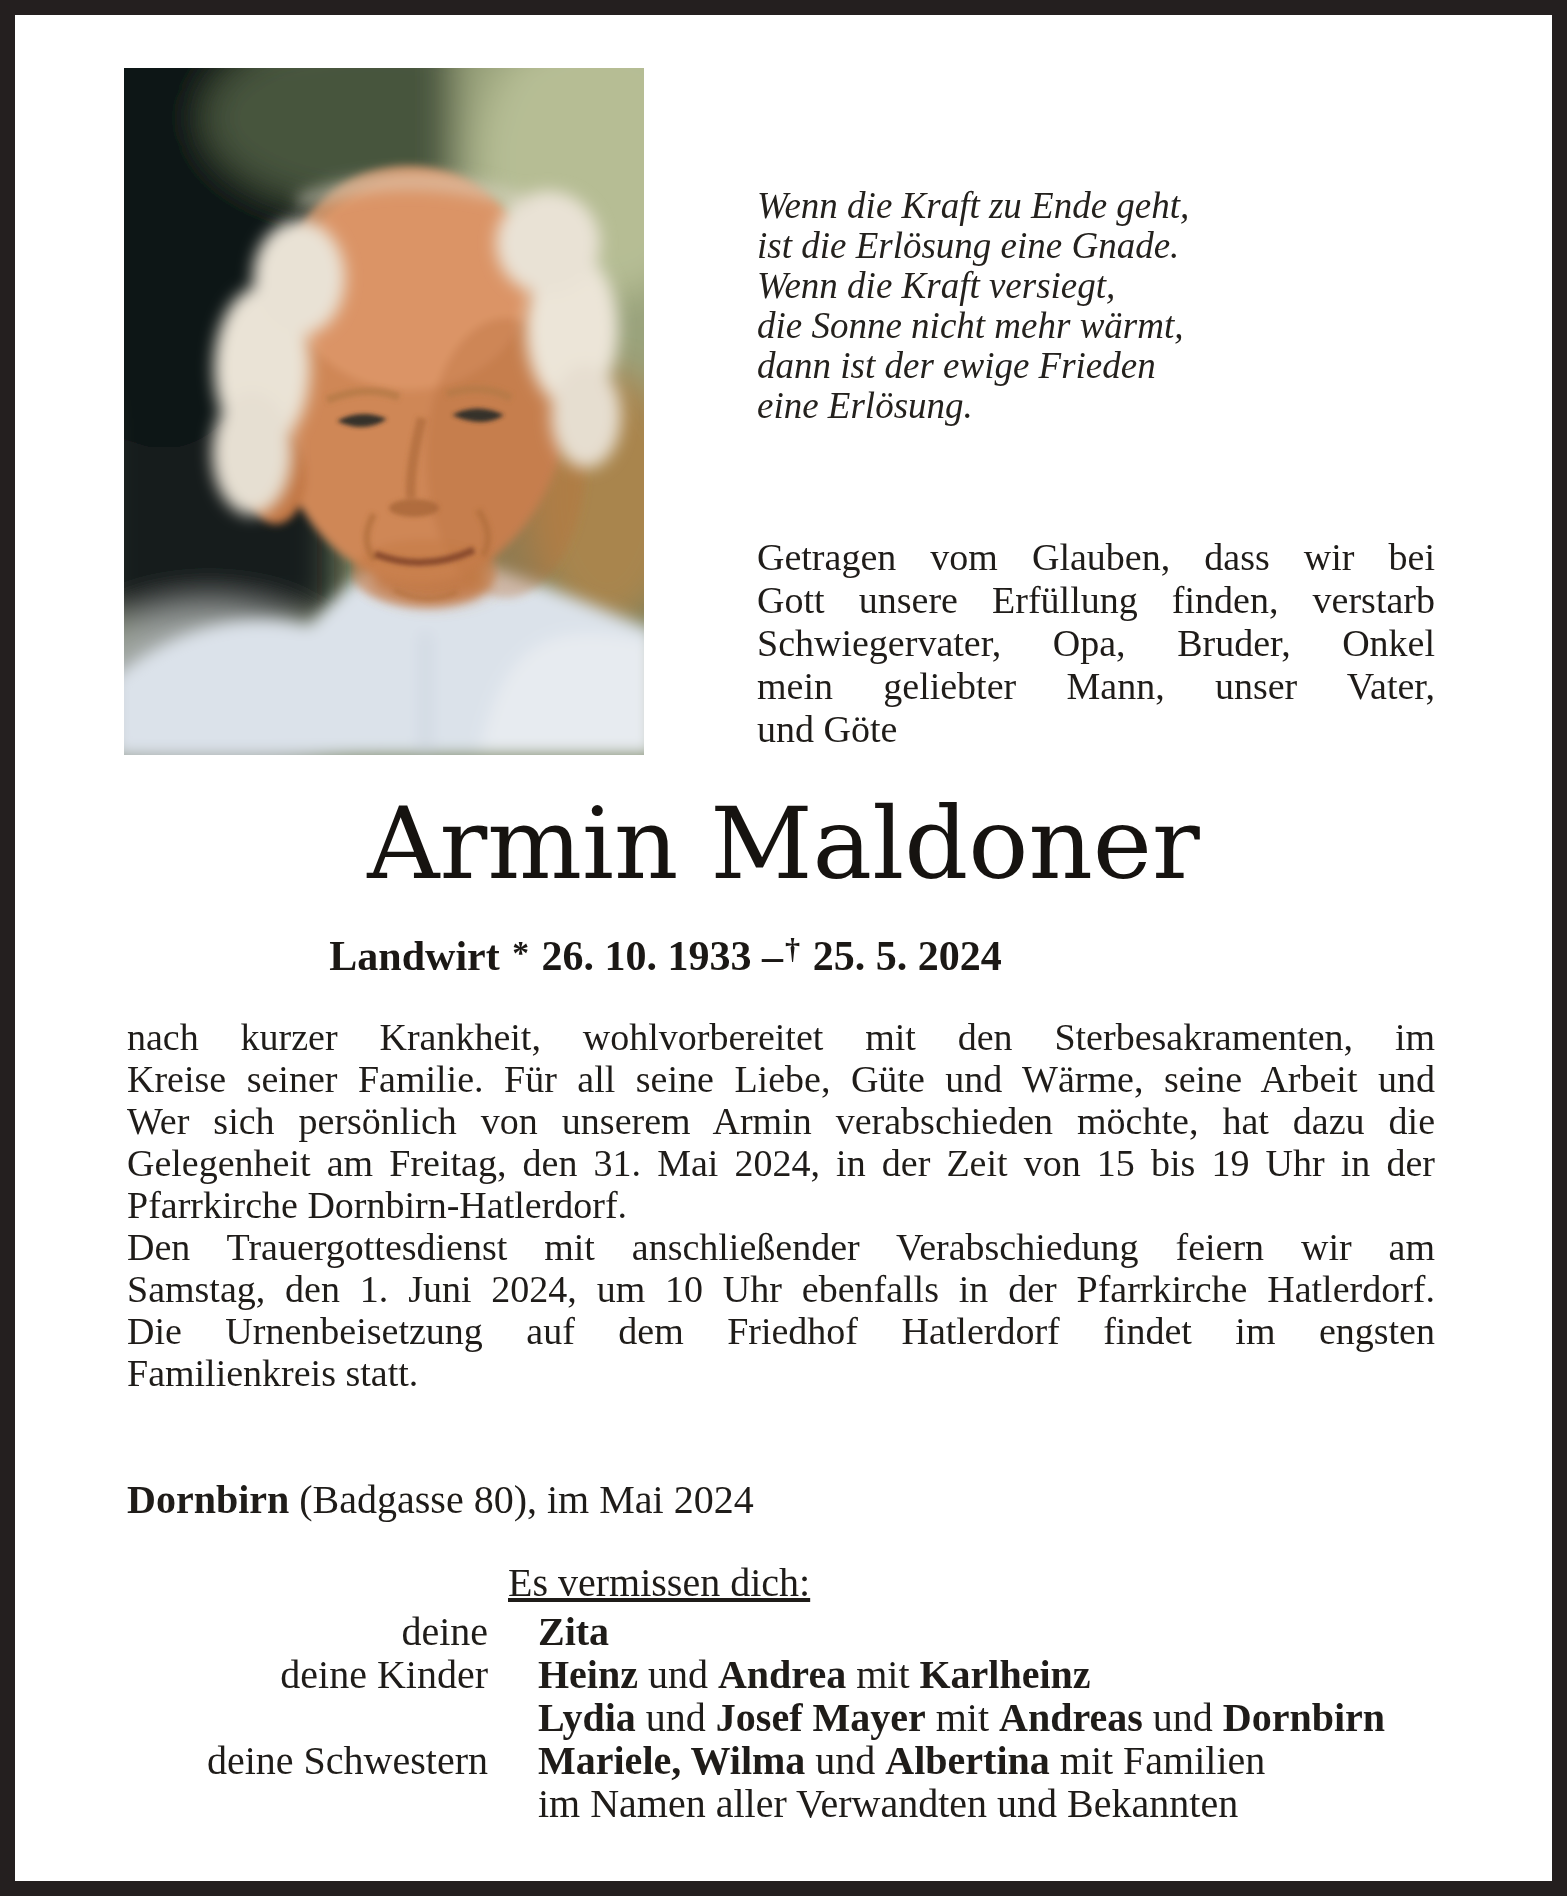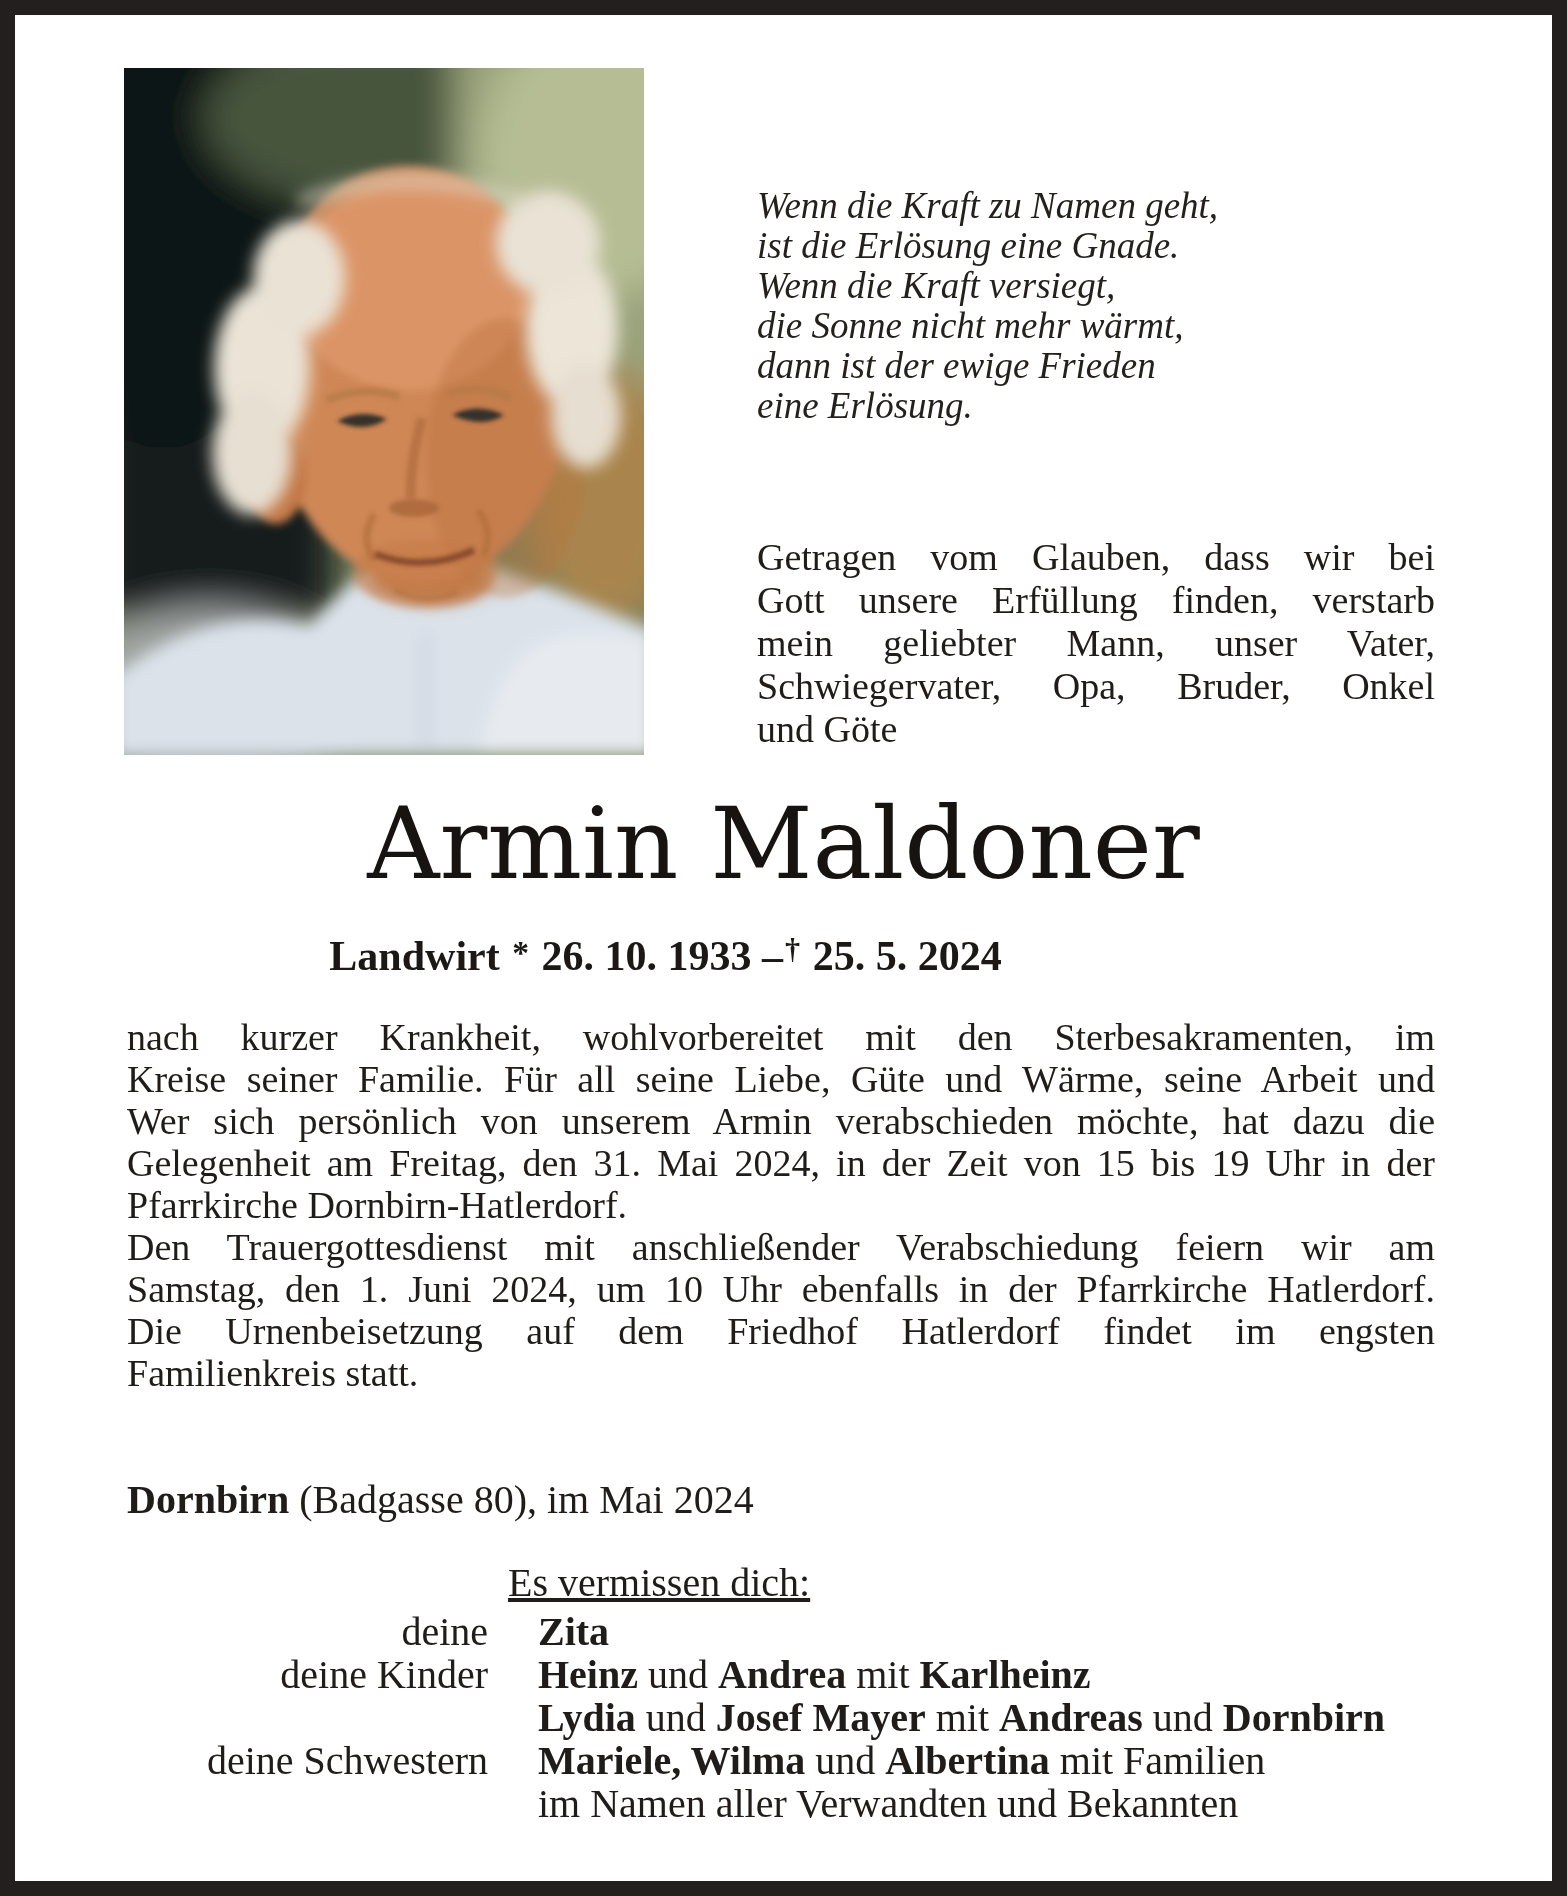--- a/index.html
+++ b/index.html
@@ -141,33 +141,33 @@
       <ellipse cx="290" cy="440" rx="25" ry="9" fill="#a8653a" opacity="0.8"></ellipse>
       <path d="M250,446 q-15,27 1,46" stroke="#b06d3c" stroke-width="7" fill="none" opacity="0.7"></path>
       <path d="M354,442 q17,25 5,46" stroke="#b06d3c" stroke-width="7" fill="none" opacity="0.7"></path>
       <path d="M251,486 q49,19 99,-4" stroke="#8a4c2e" stroke-width="7" fill="none"></path>
       <path d="M270,522 q32,16 63,2" stroke="#b06d3c" stroke-width="5" fill="none" opacity="0.55"></path>
     </g>
   </svg>
 </div>
 
 <div class="poem">
-    <div class="poem-line">Wenn die Kraft zu Namen geht,</div>
+    <div class="poem-line">Wenn die Kraft zu Ende geht,</div>
     <div class="poem-line">ist die Erlösung eine Gnade.</div>
     <div class="poem-line">Wenn die Kraft versiegt,</div>
     <div class="poem-line">die Sonne nicht mehr wärmt,</div>
     <div class="poem-line">dann ist der ewige Frieden</div>
     <div class="poem-line">eine Erlösung.</div>
   </div>
 
 <div class="intro">
     <div class="line fill">Getragen vom Glauben, dass wir bei</div>
     <div class="line fill">Gott unsere Erfüllung finden, verstarb</div>
+    <div class="line fill">Schwiegervater, Opa, Bruder, Onkel</div>
     <div class="line fill">mein geliebter Mann, unser Vater,</div>
-    <div class="line fill">Schwiegervater, Opa, Bruder, Onkel</div>
     <div class="line">und Göte</div>
   </div>
 
 <div class="name">Armin Maldoner</div>
 
 <div class="subtitle">
   <span>Landwirt</span>
   <span class="star">*</span>
   <span>26. 10. 1933</span>
   <span>–</span><span class="dagger">†</span>

